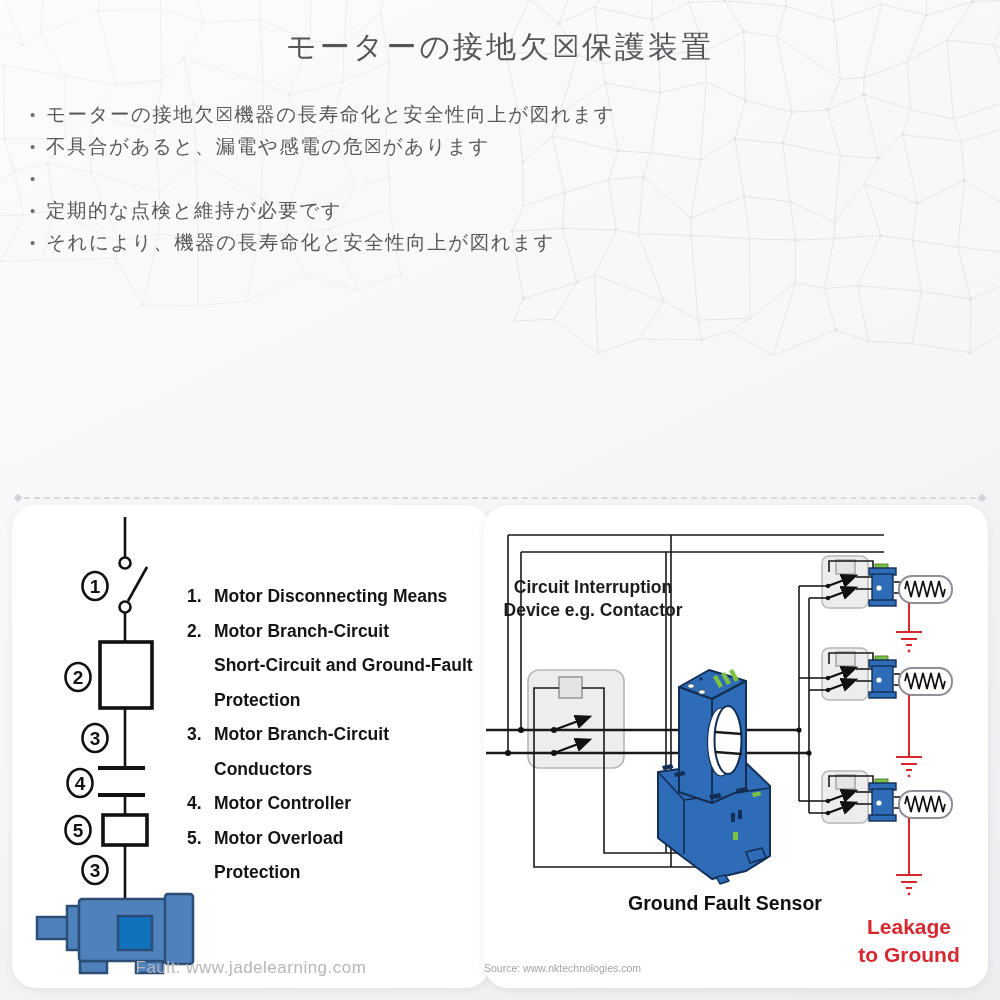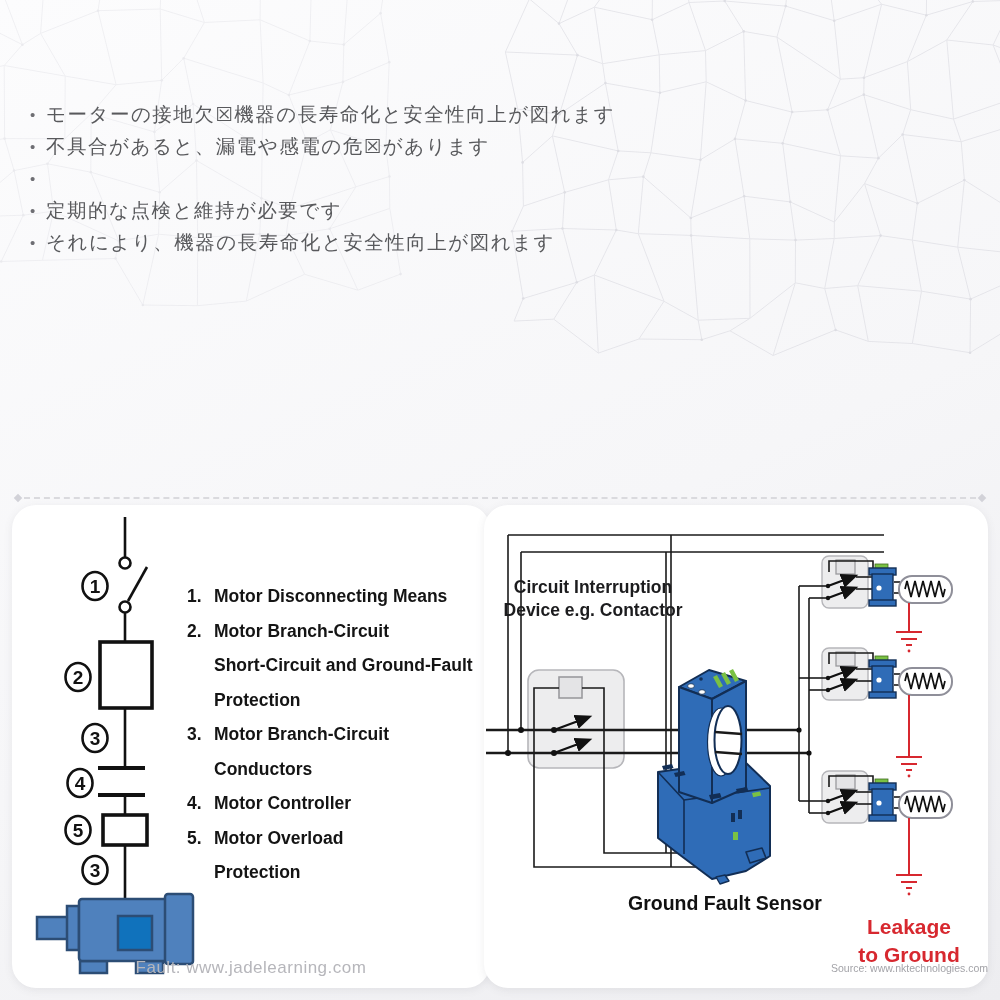--- a/index.html
+++ b/index.html
@@ -34,21 +34,21 @@
 
   .num-list{position:absolute;left:175px;top:74px;width:295px;color:#141414;}
   .num-item{display:grid;grid-template-columns:27px 1fr;font-size:17.5px;font-weight:600;line-height:34.5px;}
   .num-item .txt{white-space:pre-line;}
 
   .source-left{
     position:absolute;left:0;bottom:10px;width:100%;text-align:center;
     font-size:17px;color:#b6b6bb;letter-spacing:.5px;
   }
   .source-right{
-    position:absolute;left:0;bottom:14px;width:100%;text-align:right;
+    position:absolute;left:0;bottom:14px;width:100%;text-align:left;
     font-size:10.5px;color:#a3a3a8;
   }
   svg text{font-family:"Liberation Sans","DejaVu Sans",sans-serif;}
 </style>
 </head>
 <body>
 
 <div class="slide">
 
   <svg id="bg-mesh" width="1000" height="1000">
@@ -154,20 +154,21 @@
         <circle cx="118.65477867126465" cy="240.8952578038835" r="1.3" fill="#c9c9d2" stroke="none"></circle>
         <circle cx="259.7279933929443" cy="234.0098192874863" r="1.3" fill="#c9c9d2" stroke="none"></circle>
         <circle cx="329.70894260406493" cy="228.78167006035025" r="1.3" fill="#c9c9d2" stroke="none"></circle>
         <circle cx="1.2464308738708496" cy="261.5334564568446" r="1.3" fill="#c9c9d2" stroke="none"></circle>
         <circle cx="115.54509434700012" cy="258.50259718475877" r="1.3" fill="#c9c9d2" stroke="none"></circle>
         <circle cx="142.78705037608742" cy="305.011941349826" r="1.3" fill="#c9c9d2" stroke="none"></circle>
         <circle cx="400.59656257629393" cy="274.0936352884464" r="1.3" fill="#c9c9d2" stroke="none"></circle>
       </g>
     </svg>
 
+  <h1 class="title">モーターの接地欠☒保護装置</h1>
 
   <div class="bullets">
     <div class="bullet-row">
       <span class="bullet-dot">•</span>
       <span class="bullet-text">モーターの接地欠☒機器の長寿命化と安全性向上が図れます</span>
     </div>
     <div class="bullet-row">
       <span class="bullet-dot">•</span>
       <span class="bullet-text">不具合があると、漏電や感電の危☒があります</span>
     </div>

